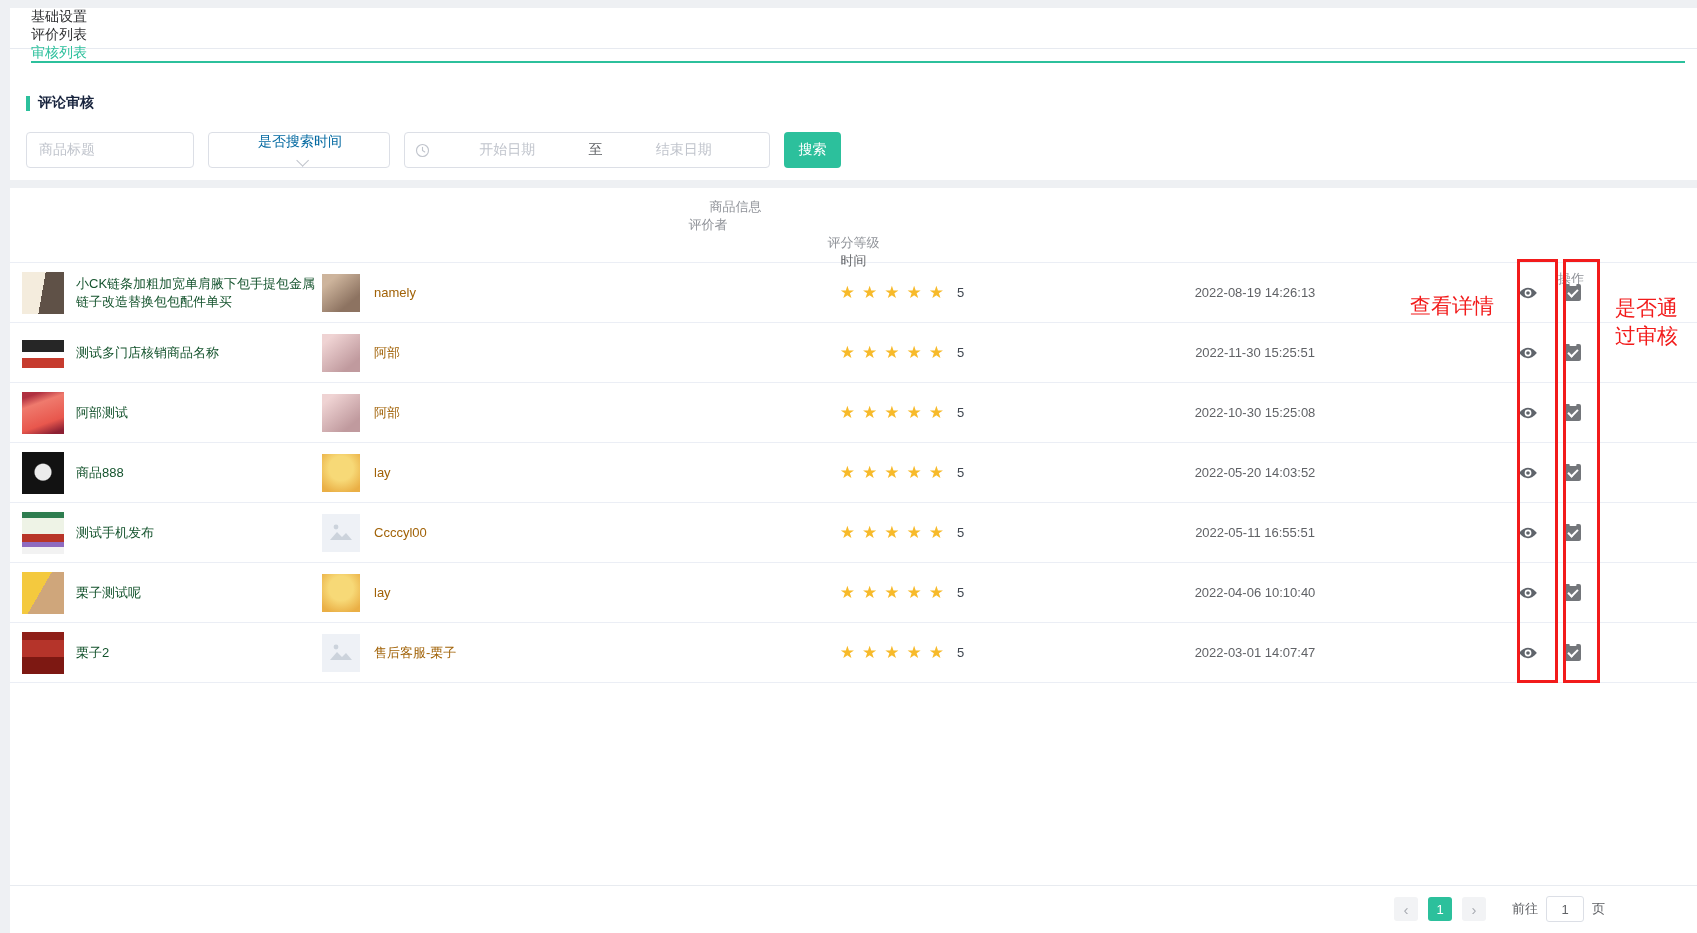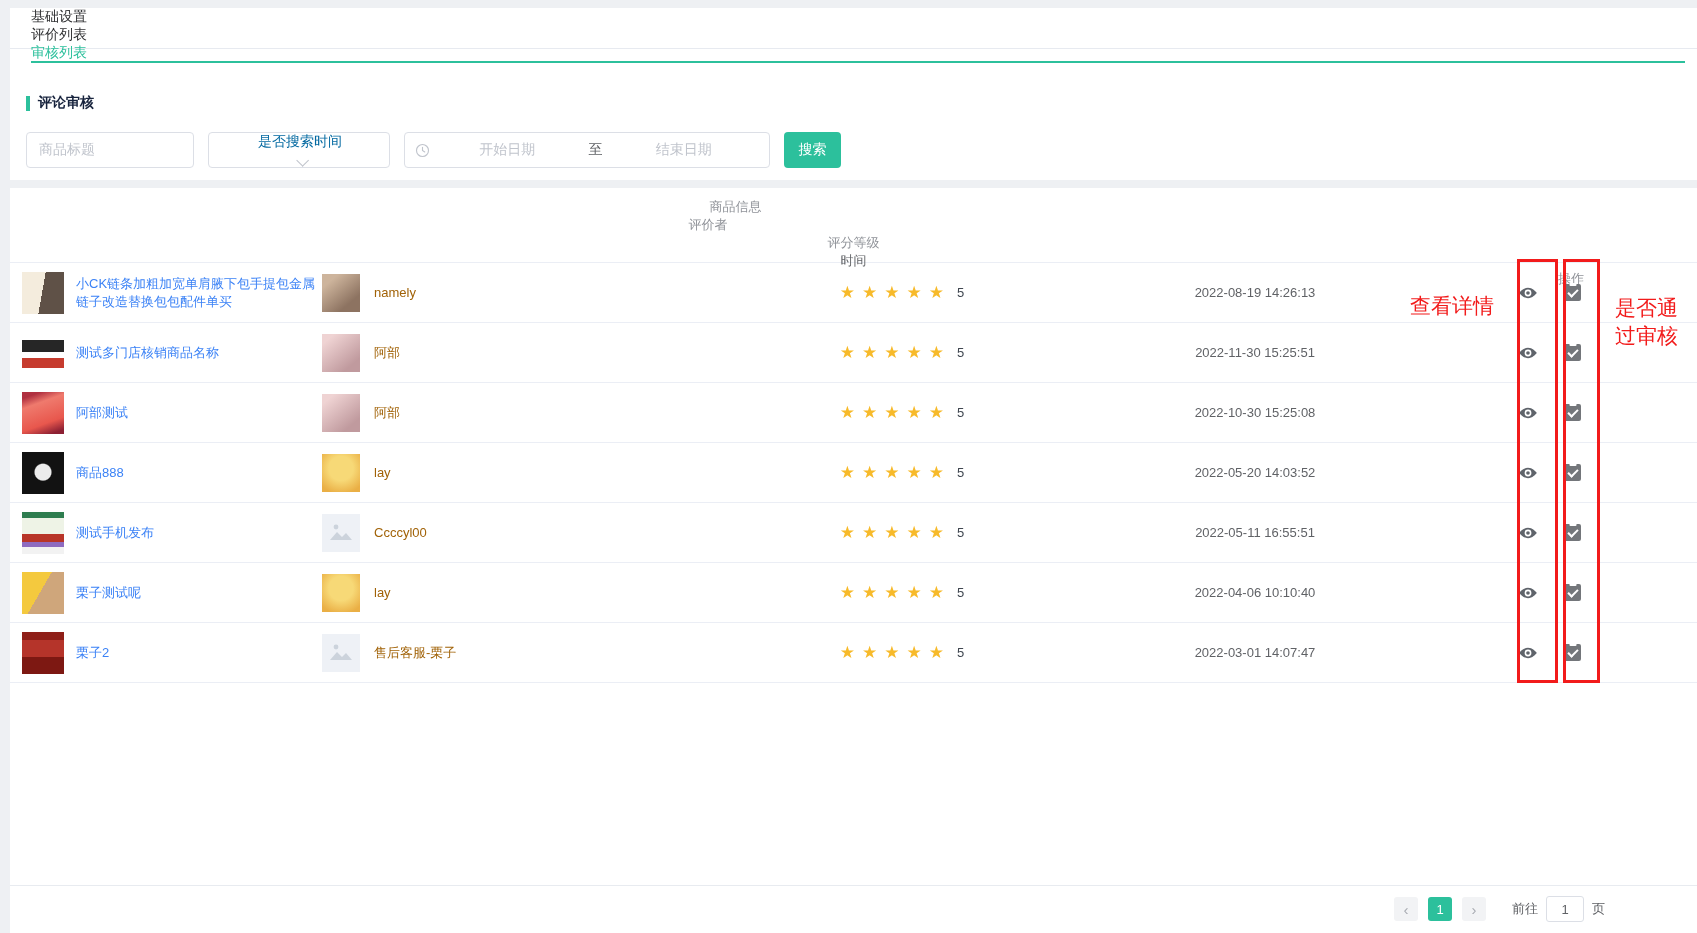--- a/index.html
+++ b/index.html
@@ -33,21 +33,21 @@
   .thead { display:flex; align-items:center; height:75px; padding-top:10px; border-bottom:1px solid #ebeef5; font-size:13px; color:#909399; font-weight:500;flex-direction:column; }
   .trow { display:flex; align-items:center; height:60px; border-bottom:1px solid #ebeef5; font-size:13px; }
   .cell-product { width:312px; padding-left:12px; display:flex; align-items:center; gap:12px; flex:none; }
   .cell-reviewer { width:330px; display:flex; align-items:center; gap:14px; flex:none; }
   .cell-rating { width:500px; display:flex; align-items:center; justify-content:center; flex:none; }
   .cell-time { width:206px; text-align:center; flex:none; color:#606266; }
   .cell-action { margin-left:auto; display:flex; align-items:center; gap:26px; padding-right:116px; }
   .thead .cell-action { padding-right:113px; }
 
   .thumb { width:42px; height:42px; flex:none; background:#ddd; }
-  .ptitle { width:258px; color:#3b82f6; line-height:18px; }
+  .ptitle { width:258px; color:#14532d; line-height:18px; }
   .avatar { width:38px; height:38px; flex:none; background:#eee; position:relative; overflow:hidden; }
   .rname { color:#a16207; }
   .ph-svg { position:absolute; left:50%; top:50%; transform:translate(-50%,-50%); width:26px; height:26px; }
   .stars { color:#f7ba2a; font-size:17px; letter-spacing:7px; line-height:1; }
   .score { margin-left:6px; color:#3f4650; }
 
   .icon-eye { width:20px; height:20px; display:inline-flex; cursor:pointer; }
   .icon-eye svg { width:20px; height:20px; }
   .icon-audit { position:relative; width:17px; height:17px; background:#73767a; border-radius:2px; cursor:pointer; display:inline-block; }
   .icon-audit::before { content:""; position:absolute; top:-1.5px; left:50%; transform:translateX(-50%); width:7px; height:3px; background:#fff; border-radius:1px; }

